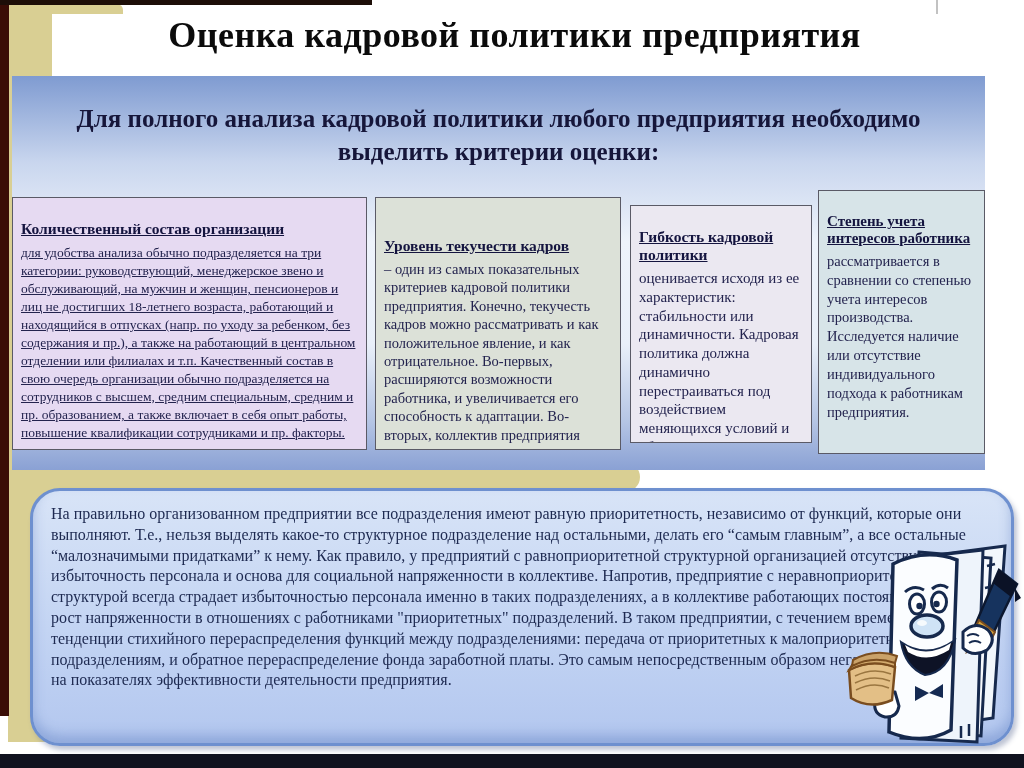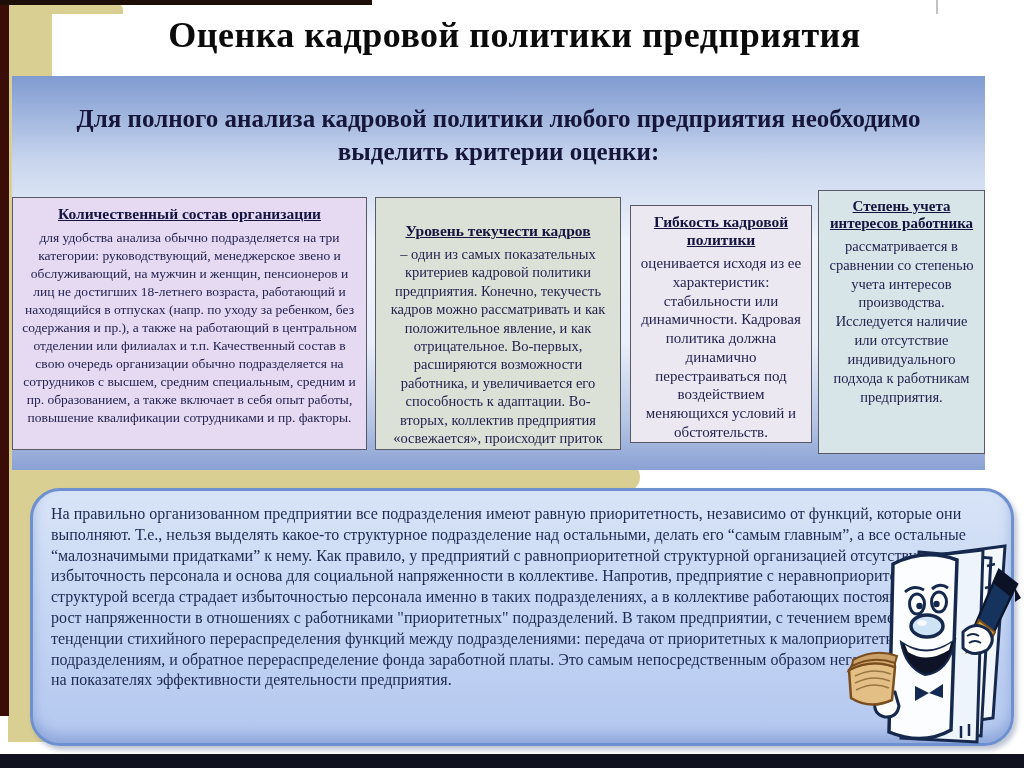--- a/index.html
+++ b/index.html
@@ -26,30 +26,30 @@
   .title-band h1 { font-size:36px; font-weight:bold; color:#0b0b0b; letter-spacing:0.5px; }
 
   
   .panel { position:absolute; left:12px; top:76px; width:973px; height:394px;
            background:linear-gradient(180deg,#7f9bd1 0%, #c9d6ee 22%, #eef3fb 42%,
                                       #e9eff9 68%, #b4c4e4 88%, #8aa1d4 100%); }
   .subtitle { position:absolute; left:40px; right:40px; top:26px; text-align:center;
               font-size:25px; font-weight:bold; color:#16163a; line-height:1.32; }
 
   
-  .col { position:absolute; border:1px solid #5a5a66; padding:7px 8px; text-align:center;
+  .col { position:absolute; border:1px solid #5a5a66; padding:22px 8px; 
          color:#23234e; overflow:hidden; }
   .col-heading { display:block; font-weight:bold; text-decoration:underline;
                  color:#14143f; margin-bottom:5px; }
   .col1 { left:0;   top:121px; width:355px; height:253px; background:#e6daf2; }
   .col2 { left:363px; top:121px; width:246px; height:253px; background:#dce1d8; }
   .col3 { left:618px; top:129px; width:182px; height:238px; background:#ebe8f1; }
   .col4 { left:806px; top:114px; width:167px; height:264px; background:#d7e4e8; }
   .col1 .col-heading { font-size:15.5px; }
-  .col1 .col-body { font-size:13.5px; line-height:1.18; }
+  .col1 .col-body { font-size:13.5px; line-height:1.18;text-decoration:underline; }
   .col2 .col-heading { font-size:15.5px;margin-top:17px; }
   .col2 .col-body { font-size:14.5px; line-height:1.2; }
   .col3 .col-heading { font-size:15.5px; }
   .col3 .col-body { font-size:15px; line-height:1.25; }
   .col4 .col-heading { font-size:15px; }
   .col4 .col-body { font-size:14.5px; line-height:1.23; }
 
   
   .note-box { position:absolute; left:30px; top:488px; width:984px; height:258px;
               background:linear-gradient(180deg,#d8e4f7 0%, #c3d4f3 55%, #b3c7ef 100%);

